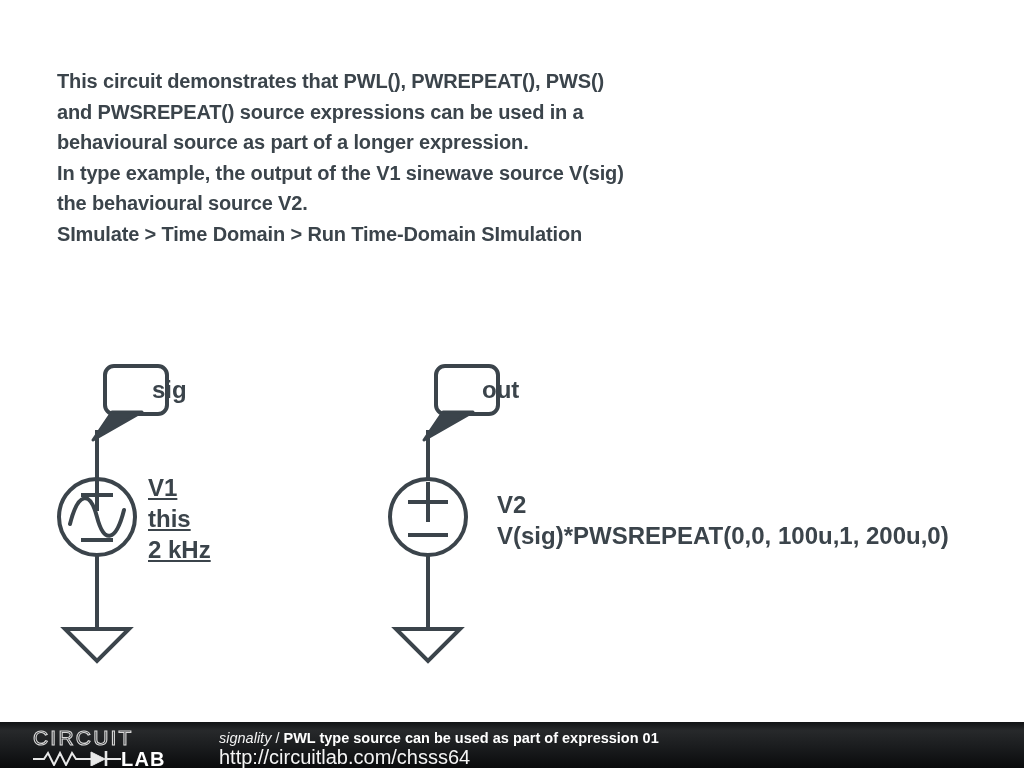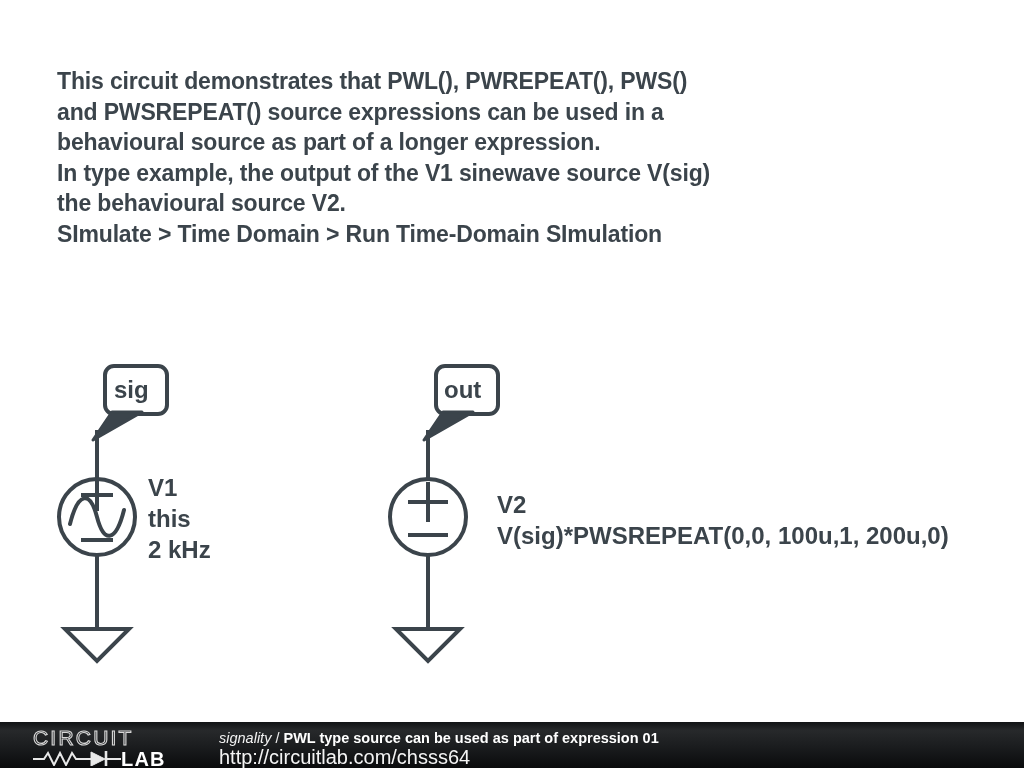--- a/index.html
+++ b/index.html
@@ -16,21 +16,21 @@
     -webkit-font-smoothing: antialiased;
   }
 
   
   #description {
     position: absolute;
     left: 57px;
     top: 66px;
     width: 860px;
     color: #3b444b;
-    font-size: 23px;
+    font-size: 20px;
     font-weight: bold;
     line-height: 30.5px;
     letter-spacing: -0.15px;
     white-space: nowrap;
   }
   #description .line { display: block; }
   .circuit-svg {
     position: absolute;
     left: 0;
     top: 0;
@@ -40,30 +40,31 @@
   .comp-label {
     position: absolute;
     color: #3b444b;
     font-size: 24px;
     font-weight: bold;
     line-height: 31px;
     white-space: nowrap;
   }
   .comp-label .line { display: block; }
 
-  #v1-label { left: 148px; top: 472px; }
+  #v1-label { left: 148px; top: 472px; text-decoration: underline; }
   #v2-label { left: 477px; top: 489px; margin-left: 20px; }
 
   
   .node-badge-text {
     position: absolute;
     color: #3b444b;
     font-size: 24px;
     font-weight: bold;
     white-space: nowrap;
+    margin-left: 38px;
   }
   #sig-badge-text { left: 114px; top: 376px; }
   #out-badge-text { left: 444px; top: 376px; }
 
   
   #footer {
     position: absolute;
     left: 0;
     top: 722px;
     width: 1024px;

